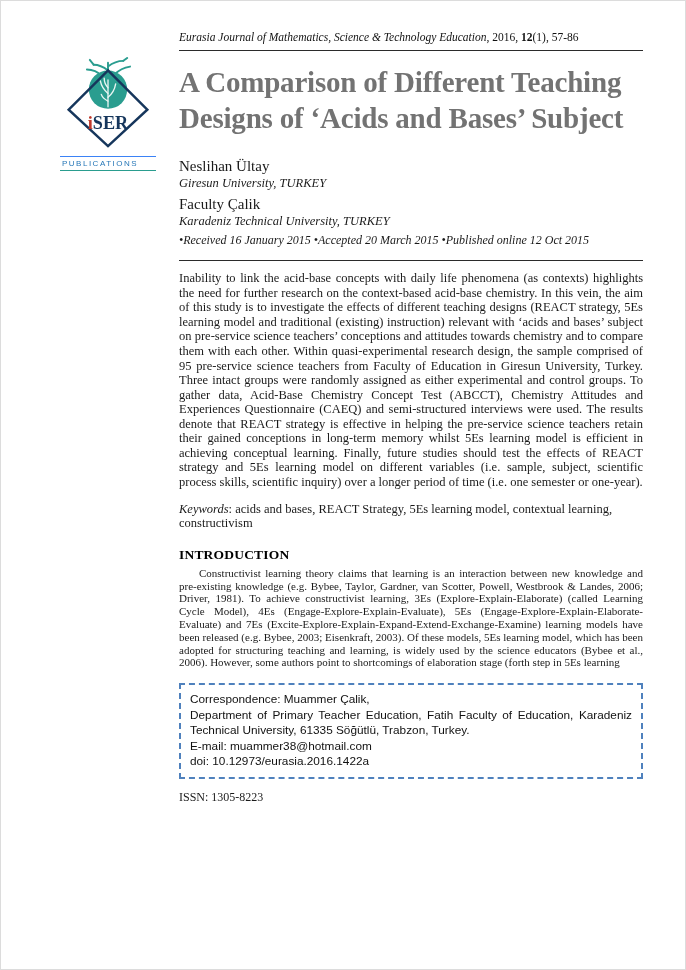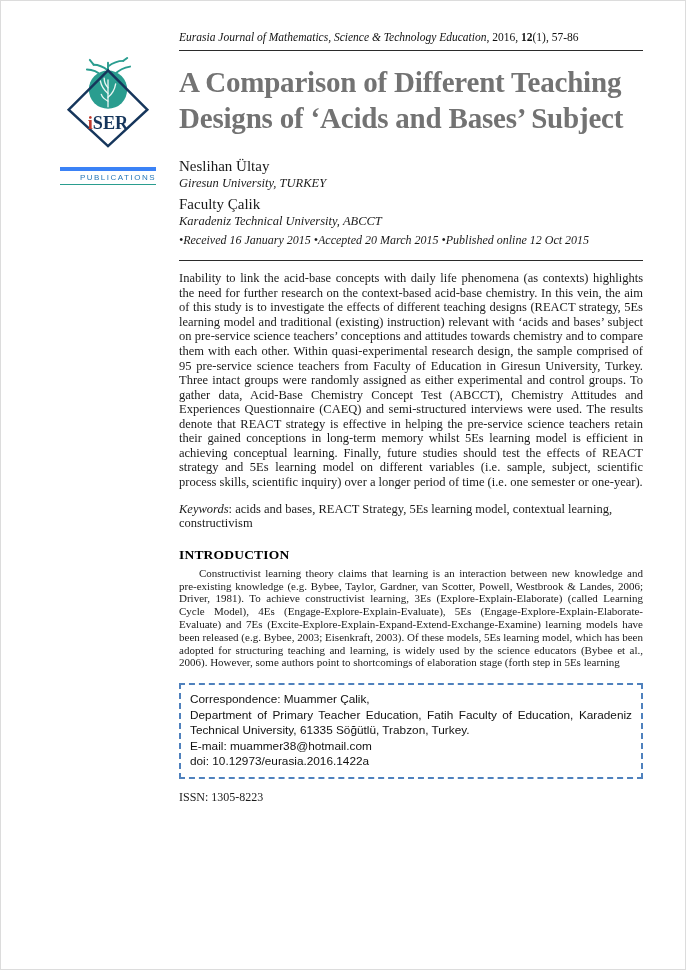--- a/index.html
+++ b/index.html
@@ -4,23 +4,23 @@
 <style>
   * { margin:0; padding:0; box-sizing:border-box; }
   html,body { background:#ffffff; }
   body {
     width:686px; height:970px; position:relative;
     font-family:"Liberation Serif", serif; color:#1a1a1a;
   }
   .page { position:absolute; inset:0; background:#fff; border:1px solid #dcdcdc; overflow:hidden; }
 
   
-  .logo { position:absolute; left:59px; top:56px; width:96px; text-align:right; }
+  .logo { position:absolute; left:59px; top:56px; width:96px; text-align:left; }
   .pub-band {
-    margin-top:13px; border-top:4px solid #3b82f6; border-bottom:1px solid #2a9d8f;
+    margin-top:2px; border-top:1px solid #3b82f6; border-bottom:1px solid #2a9d8f;
     color:#2878b8; font-family:"Liberation Sans", sans-serif; font-size:8px;
     letter-spacing:1.5px; padding:2px 0 2px 2px; white-space:nowrap;
   }
 
   
   .content { position:absolute; left:178px; top:0; width:464px; }
   .journal-line { margin-top:30px; font-size:11.5px; color:#111; }
   .it { font-style:italic; }
   .rule { border-top:1px solid #2b2b2b; margin-top:7px; height:0; }
   .title {
@@ -82,21 +82,21 @@
     <div class="journal-line"><span class="it">Eurasia Journal of Mathematics, Science &amp; Technology Education</span><span>, 2016, </span><b>12</b><span>(1), 57-86</span></div>
 
     <div class="rule"></div>
 
     <h1 class="title">A Comparison of Different Teaching Designs of ‘Acids and Bases’ Subject</h1>
 
     <div class="authors">
       <div class="author-name">Neslihan Ültay</div>
       <div class="author-affil">Giresun University, TURKEY</div>
       <div class="author-name">Faculty Çalik</div>
-      <div class="author-affil">Karadeniz Technical University, ABCCT</div>
+      <div class="author-affil">Karadeniz Technical University, TURKEY</div>
     </div>
 
     <div class="dates">•Received 16 January 2015 •Accepted 20 March 2015  •Published online 12 Oct 2015</div>
 
     <div class="rule rule2"></div>
 
     <p class="abstract">Inability to link the acid-base concepts with daily life phenomena (as contexts) highlights the need for further research on the context-based acid-base chemistry. In this vein, the aim of this study is to investigate the effects of different teaching designs (REACT strategy, 5Es learning model and traditional (existing) instruction) relevant with ‘acids and bases’ subject on pre-service science teachers’ conceptions and attitudes towards chemistry and to compare them with each other. Within quasi-experimental research design, the sample comprised of 95 pre-service science teachers from Faculty of Education in Giresun University, Turkey. Three intact groups were randomly assigned as either experimental and control groups. To gather data, Acid-Base Chemistry Concept Test (ABCCT), Chemistry Attitudes and Experiences Questionnaire (CAEQ) and semi-structured interviews were used. The results denote that REACT strategy is effective in helping the pre-service science teachers retain their gained conceptions in long-term memory whilst 5Es learning model is efficient in achieving conceptual learning. Finally, future studies should test the effects of REACT strategy and 5Es learning model on different variables (i.e. sample, subject, scientific process skills, scientific inquiry) over a longer period of time (i.e. one semester or one-year).</p>
 
     <p class="keywords"><span class="it">Keywords</span><span>: acids and bases, REACT Strategy, 5Es learning model, contextual learning, constructivism</span></p>
 

